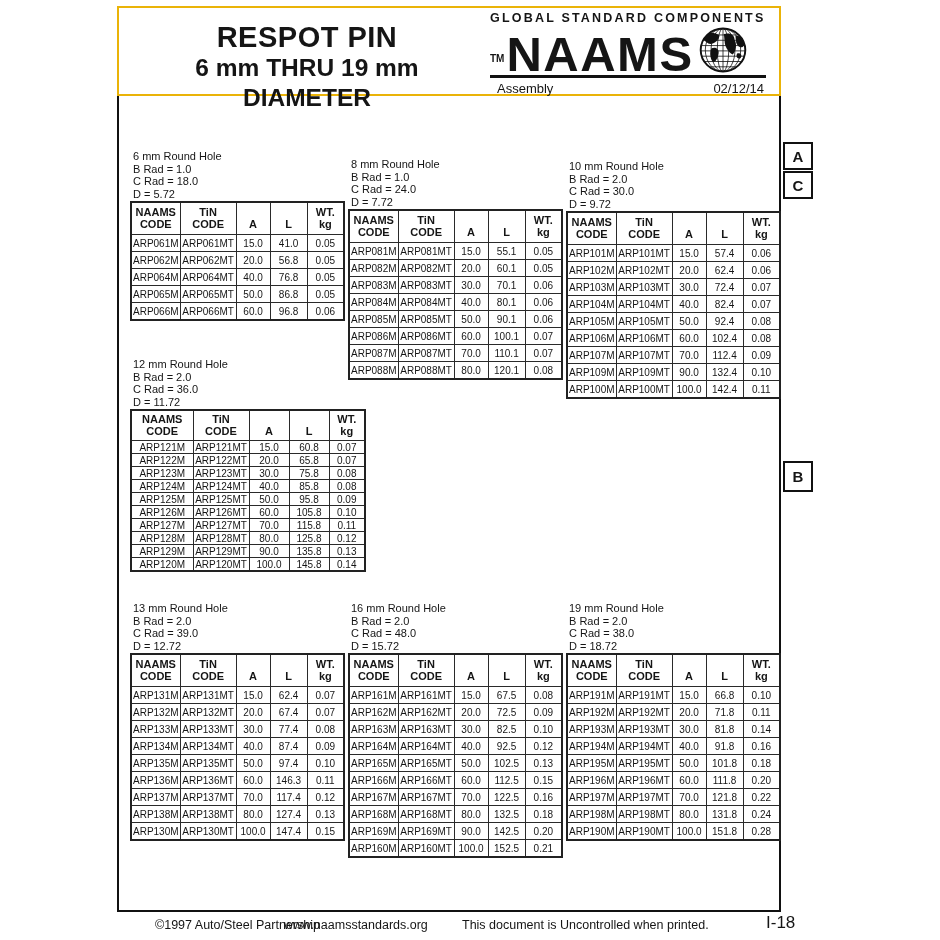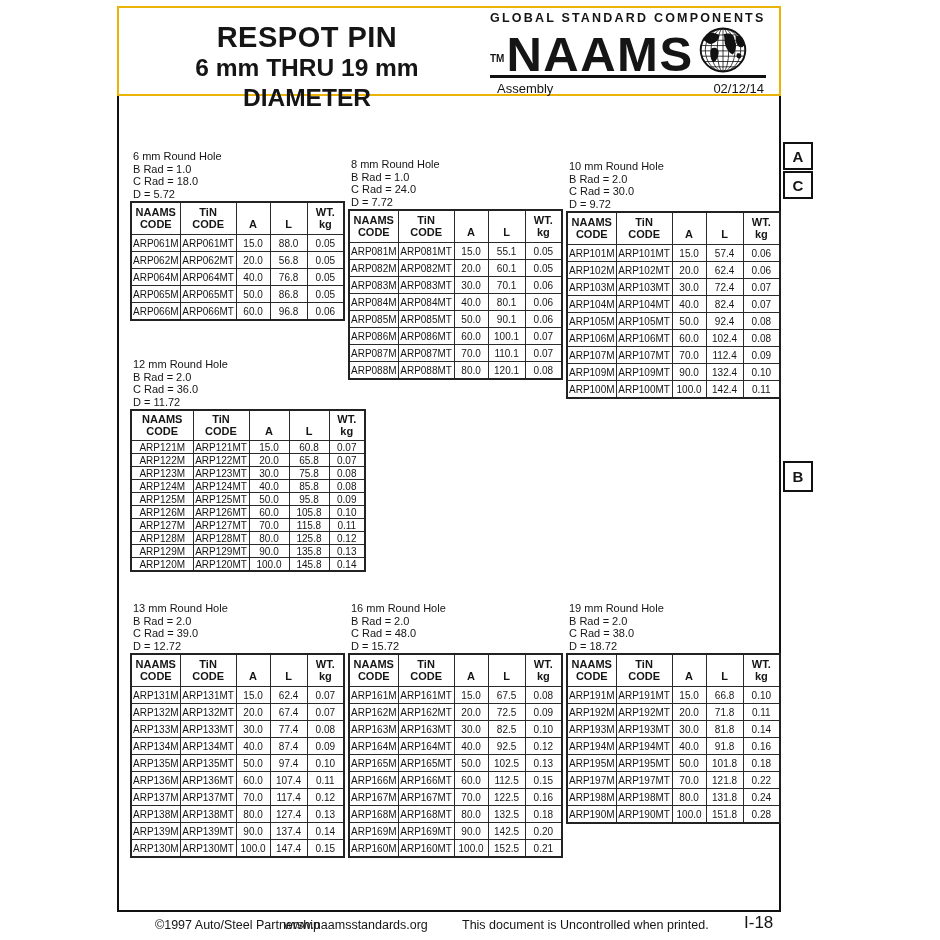--- a/index.html
+++ b/index.html
@@ -133,21 +133,21 @@
               <div>WT.</div>
               <div>kg</div>
             </th>
           </tr>
         </thead>
         <tbody>
           <tr>
             <td>ARP061M</td>
             <td>ARP061MT</td>
             <td>15.0</td>
-            <td>88.0</td>
+            <td>41.0</td>
             <td>0.05</td>
           </tr>
           <tr>
             <td>ARP062M</td>
             <td>ARP062MT</td>
             <td>20.0</td>
             <td>56.8</td>
             <td>0.05</td>
           </tr>
           <tr>
@@ -560,43 +560,36 @@
             <td>ARP135M</td>
             <td>ARP135MT</td>
             <td>50.0</td>
             <td>97.4</td>
             <td>0.10</td>
           </tr>
           <tr>
             <td>ARP136M</td>
             <td>ARP136MT</td>
             <td>60.0</td>
-            <td>107.4</td>
+            <td>146.3</td>
             <td>0.11</td>
           </tr>
           <tr>
             <td>ARP137M</td>
             <td>ARP137MT</td>
             <td>70.0</td>
             <td>117.4</td>
             <td>0.12</td>
           </tr>
           <tr>
             <td>ARP138M</td>
             <td>ARP138MT</td>
             <td>80.0</td>
             <td>127.4</td>
             <td>0.13</td>
-          </tr>
-          <tr>
-            <td>ARP139M</td>
-            <td>ARP139MT</td>
-            <td>90.0</td>
-            <td>137.4</td>
-            <td>0.14</td>
           </tr>
           <tr>
             <td>ARP130M</td>
             <td>ARP130MT</td>
             <td>100.0</td>
             <td>147.4</td>
             <td>0.15</td>
           </tr>
         </tbody>
       </table>
@@ -781,20 +774,27 @@
             <td>0.16</td>
           </tr>
           <tr>
             <td>ARP195M</td>
             <td>ARP195MT</td>
             <td>50.0</td>
             <td>101.8</td>
             <td>0.18</td>
           </tr>
           <tr>
+            <td>ARP196M</td>
+            <td>ARP196MT</td>
+            <td>60.0</td>
+            <td>111.8</td>
+            <td>0.20</td>
+          </tr>
+          <tr>
             <td>ARP197M</td>
             <td>ARP197MT</td>
             <td>70.0</td>
             <td>121.8</td>
             <td>0.22</td>
           </tr>
           <tr>
             <td>ARP198M</td>
             <td>ARP198MT</td>
             <td>80.0</td>
@@ -808,15 +808,15 @@
             <td>151.8</td>
             <td>0.28</td>
           </tr>
         </tbody>
       </table>
   </div>
 
   <div class="footer-item" style="left:124px;top:918px;margin-left:31px;">©1997 Auto/Steel Partnership</div>
   <div class="footer-item" style="left:284px;top:918px;">www.naamsstandards.org</div>
   <div class="footer-item" style="left:462px;top:918px;">This document is Uncontrolled when printed.</div>
-  <div class="page-number" style="left:744px;top:913px;">I-18</div>
+  <div class="page-number" style="left:766px;top:913px;">I-18</div>
 
 </div>
 
 </body></html>

